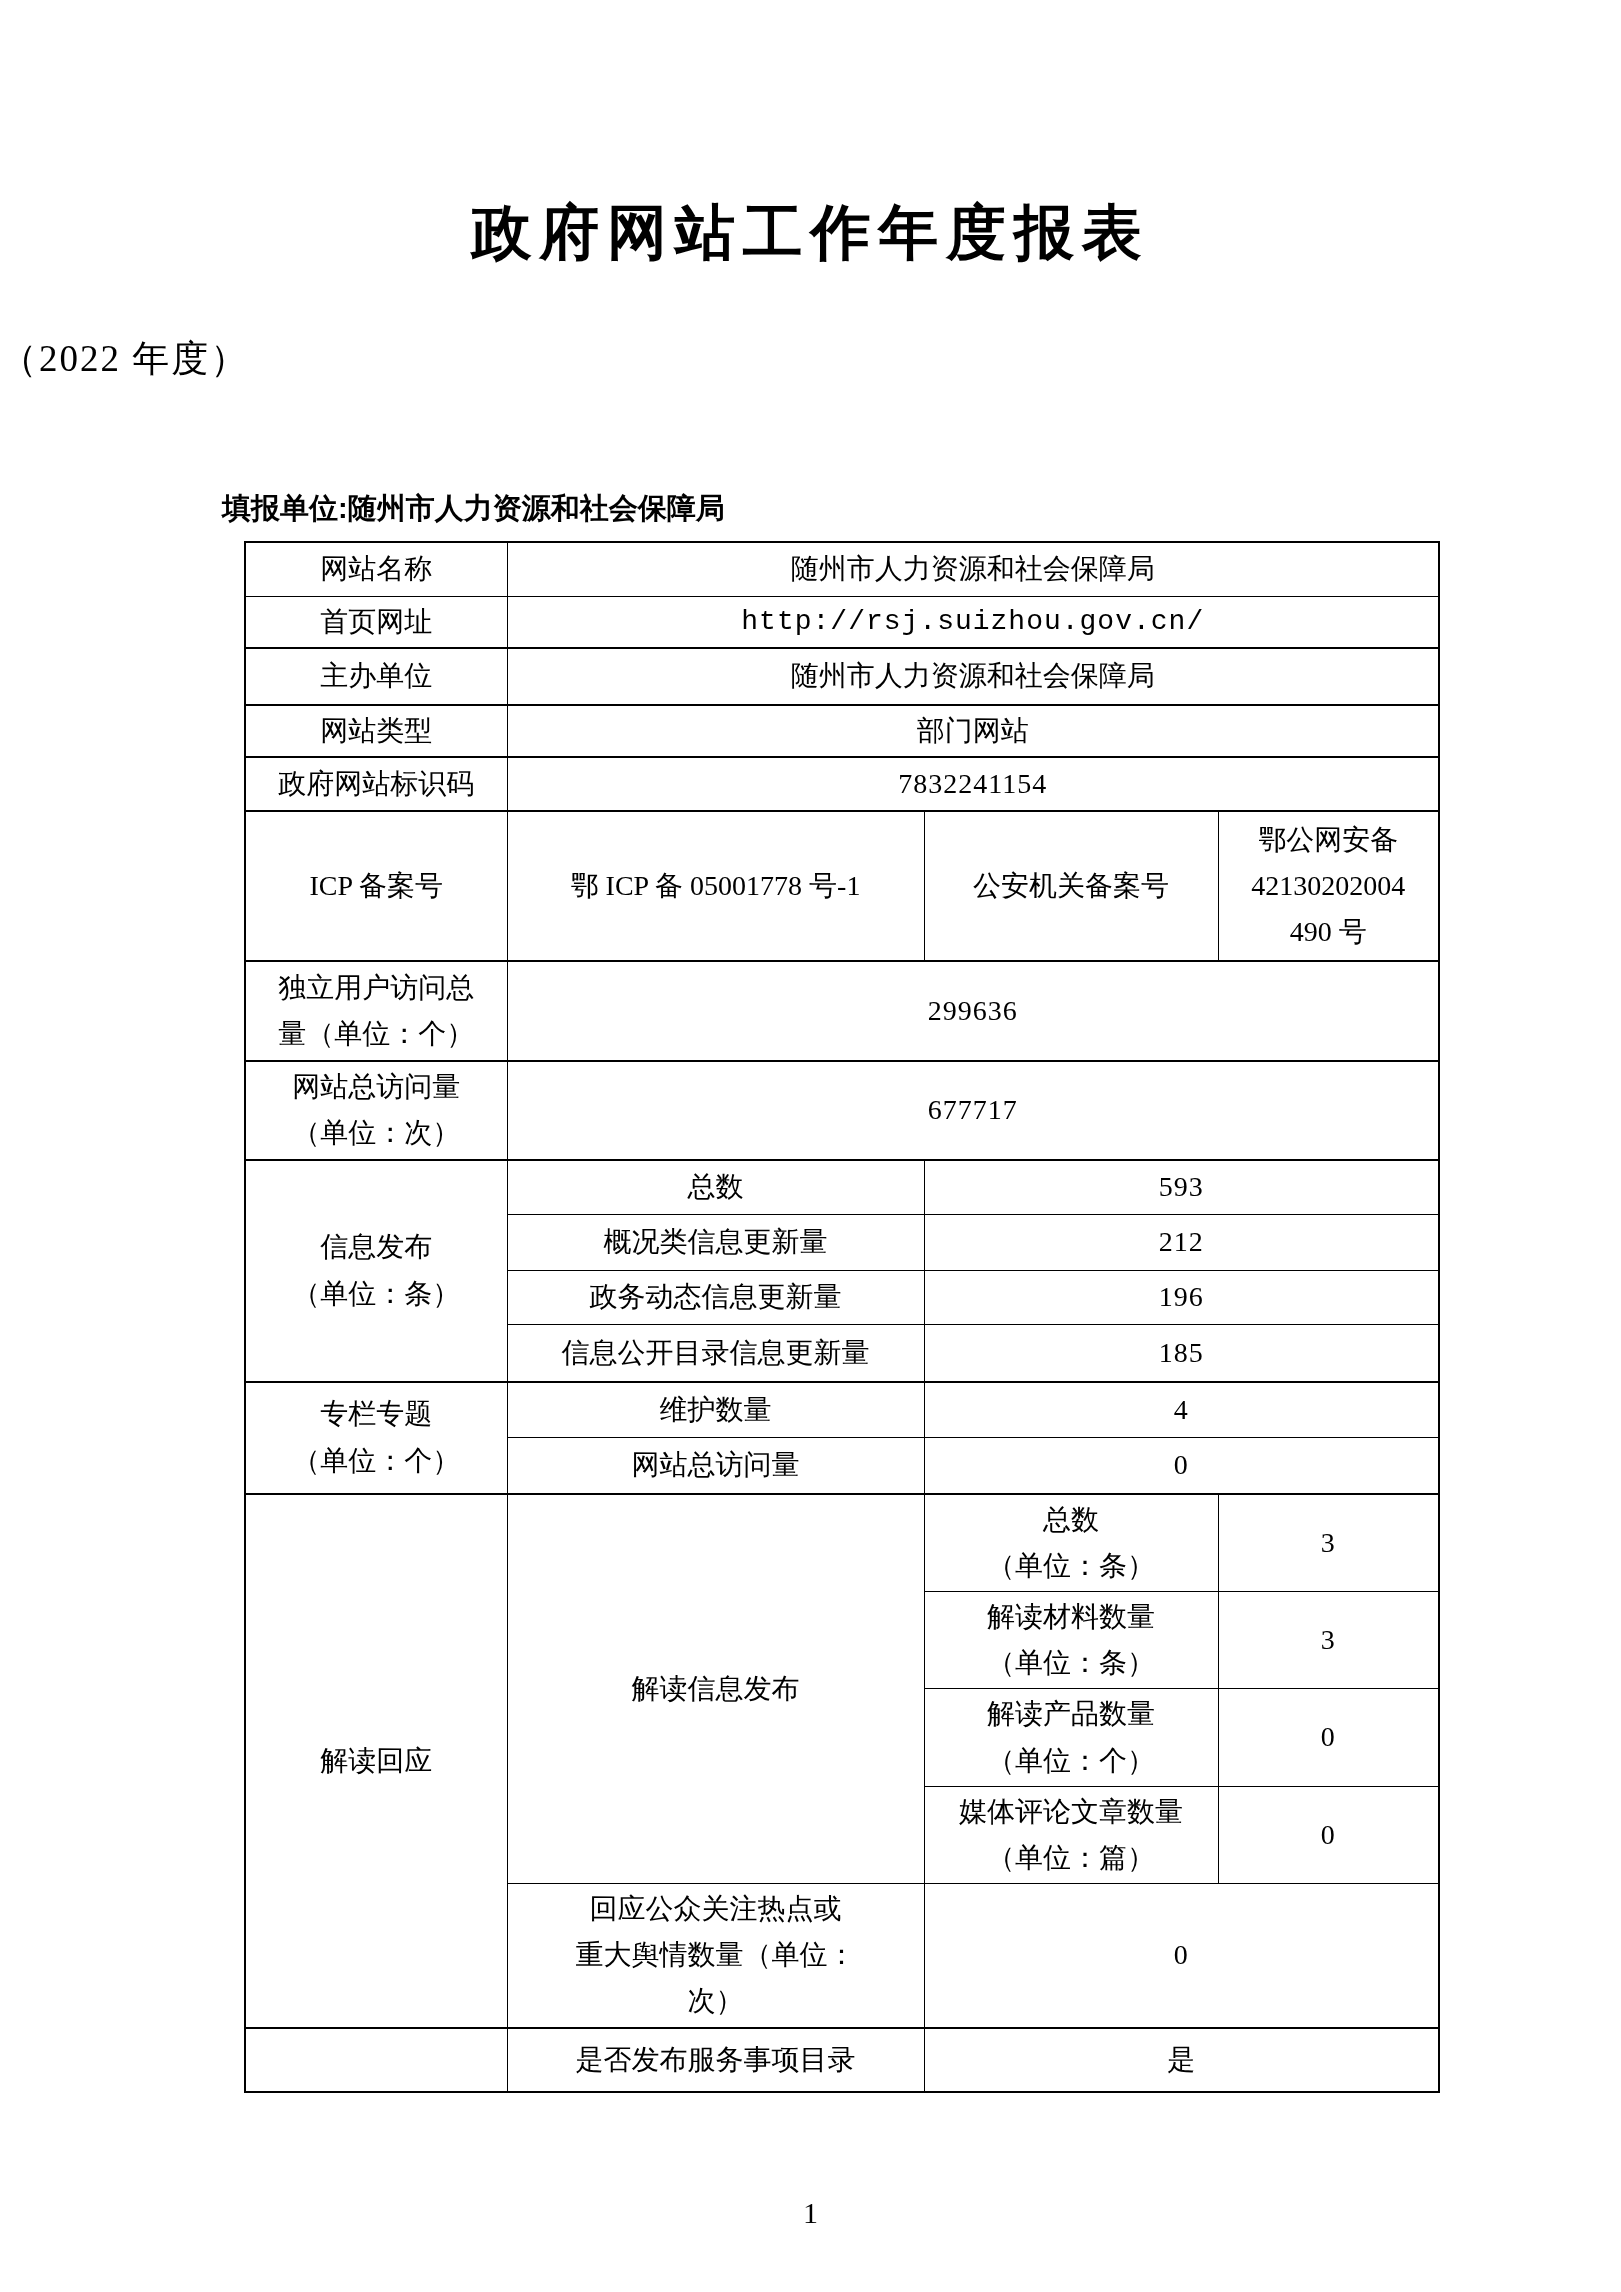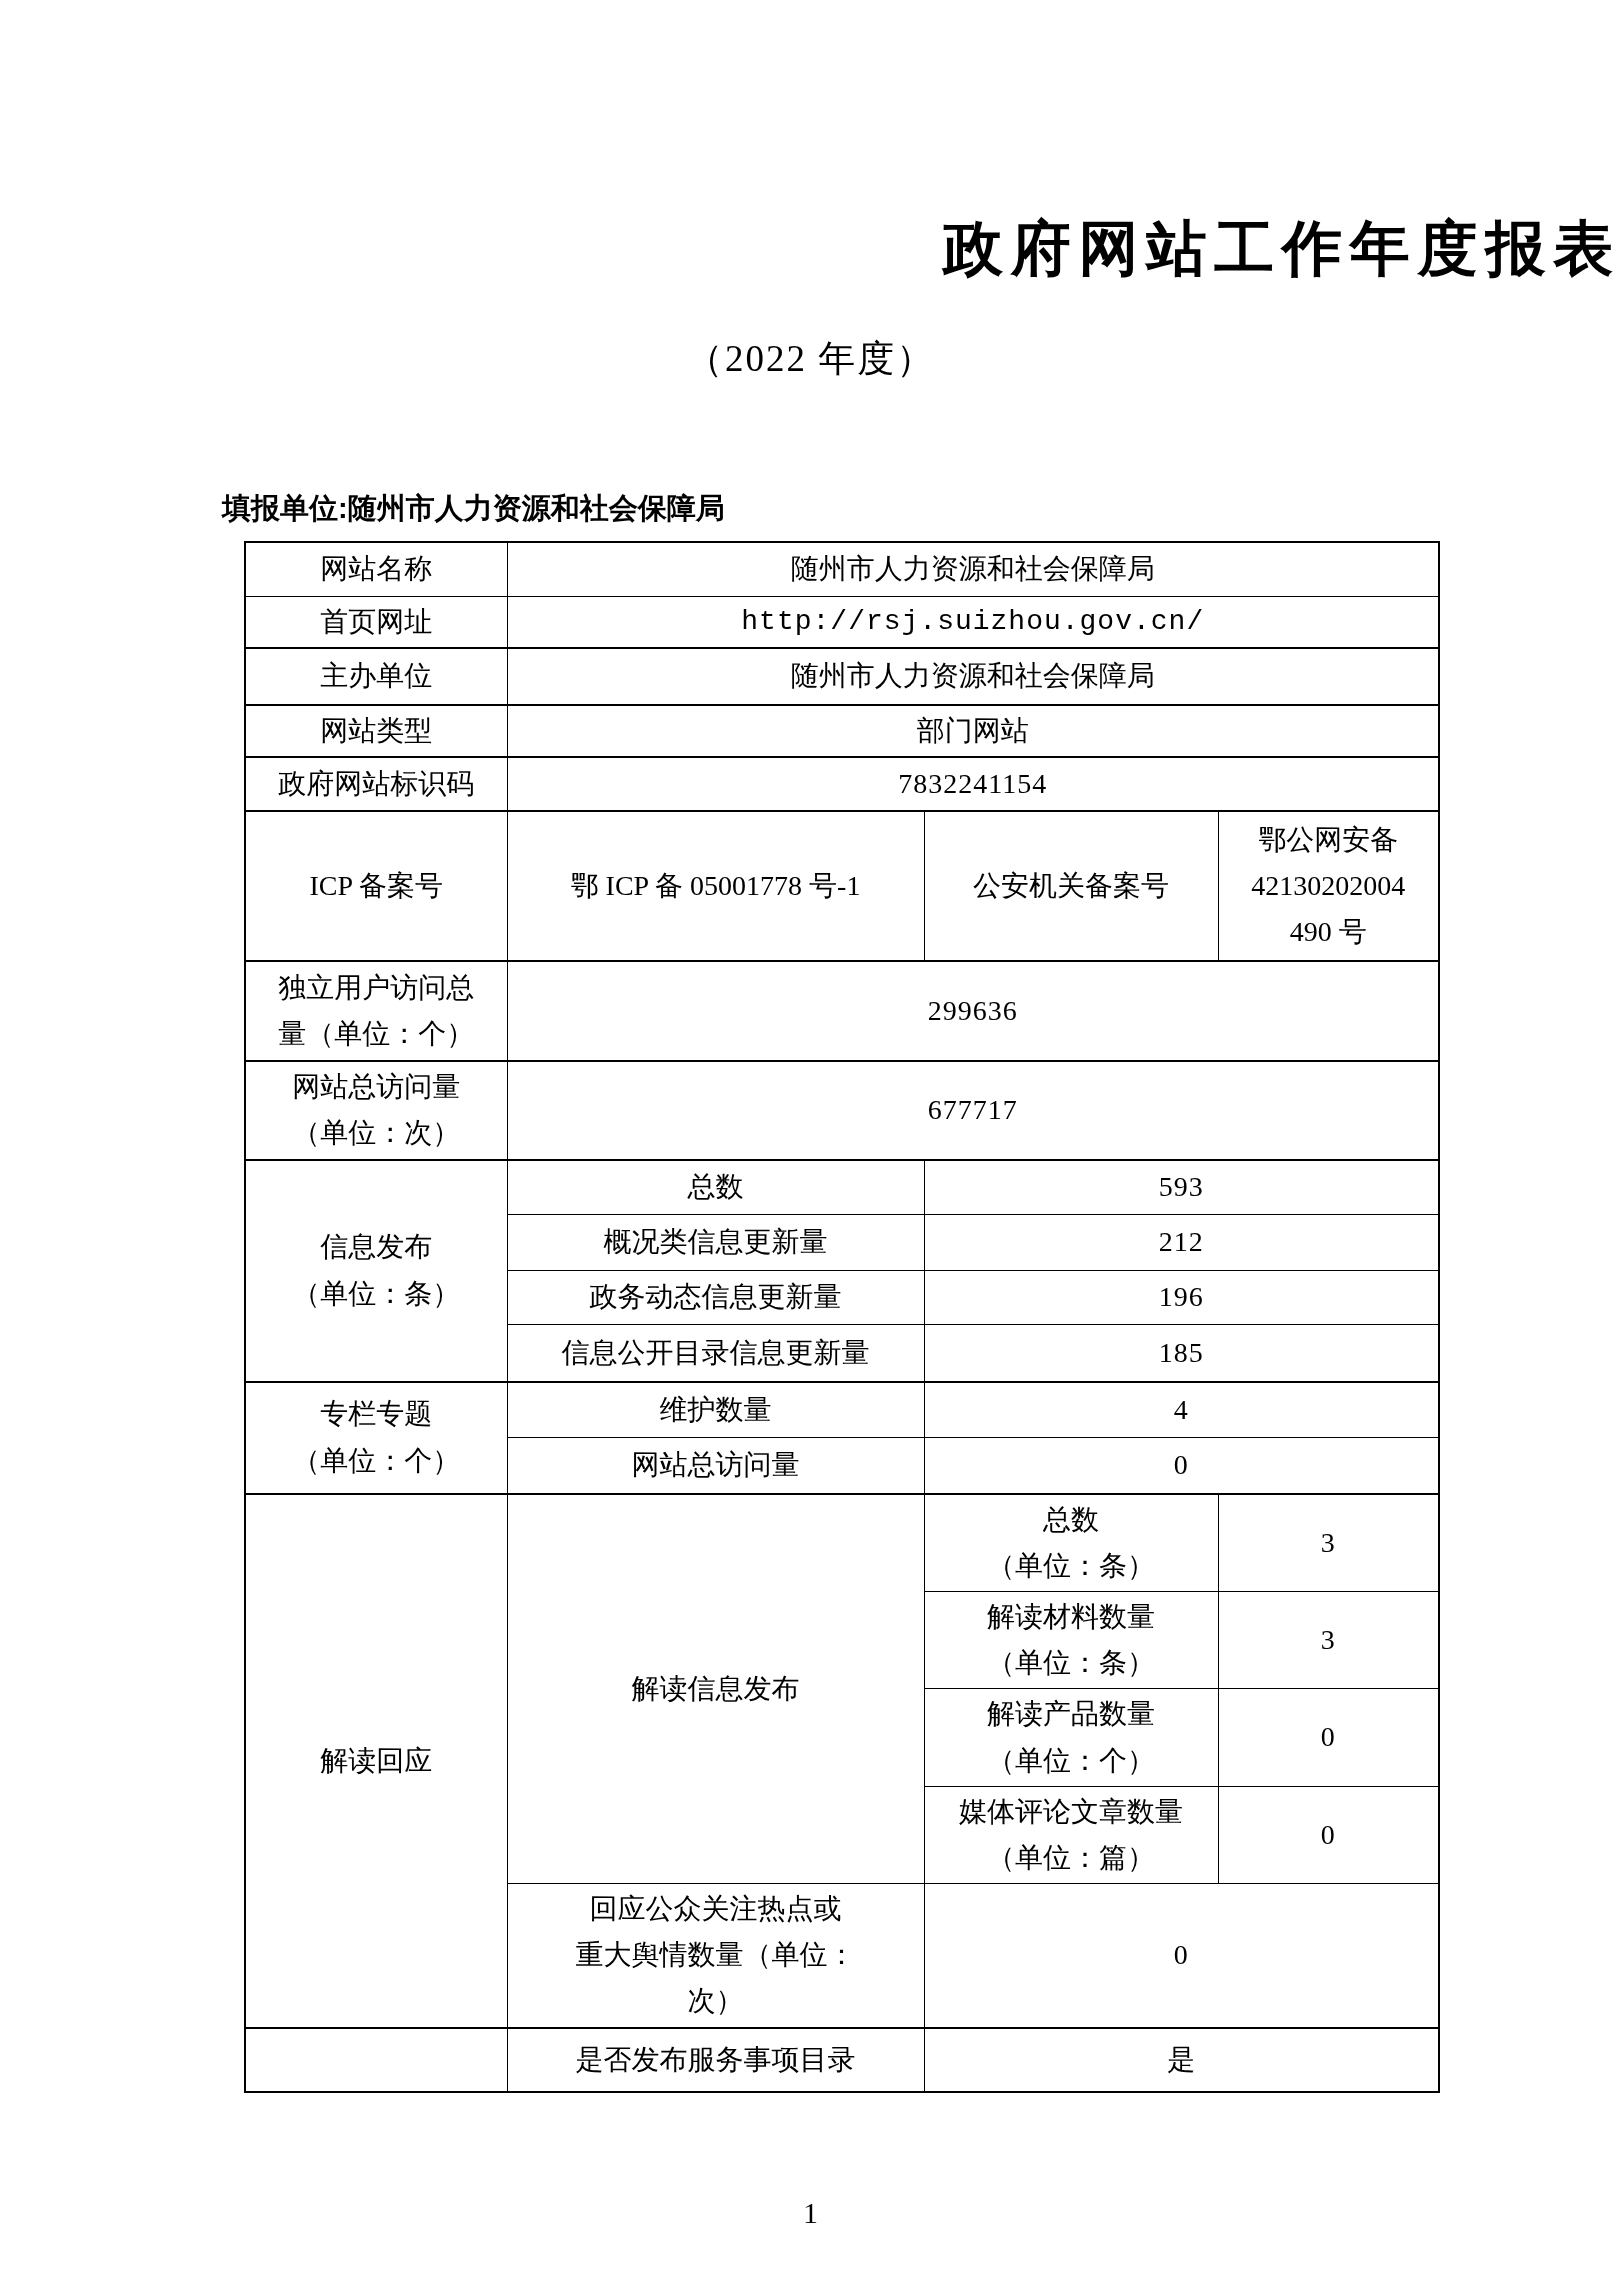--- a/index.html
+++ b/index.html
@@ -3,28 +3,28 @@
 <meta charset="utf-8">
 <style>
   html,body{margin:0;padding:0;background:#ffffff;}
   body{
     width:1621px;height:2293px;position:relative;
     font-family:"Liberation Serif","DejaVu Serif",serif;
     color:#000;
   }
   .page{position:absolute;inset:0;background:#fff;}
   .title{
-    position:absolute;top:216px;left:0;width:1621px;
-    text-align:right;
+    position:absolute;top:200px;left:0;width:1621px;
+    text-align:center;
     font-family:"Liberation Sans","DejaVu Sans",sans-serif;
     font-weight:bold;font-size:60px;letter-spacing:7.8px;line-height:1.1;
   }
   .subtitle{
     position:absolute;top:337px;left:0;width:1621px;
-    text-align:center;font-size:37px;letter-spacing:2px;line-height:1.2;
+    text-align:left;font-size:37px;letter-spacing:2px;line-height:1.2;
   }
   .unit-line{
     position:absolute;top:490px;left:222px;
     font-family:"Liberation Sans","DejaVu Sans",sans-serif;
     font-weight:bold;font-size:29px;line-height:1.3;
   }
   table.report{
     position:absolute;left:244px;top:541px;width:1193px;
     border-collapse:collapse;table-layout:fixed;
     border:2.9px solid #000;

